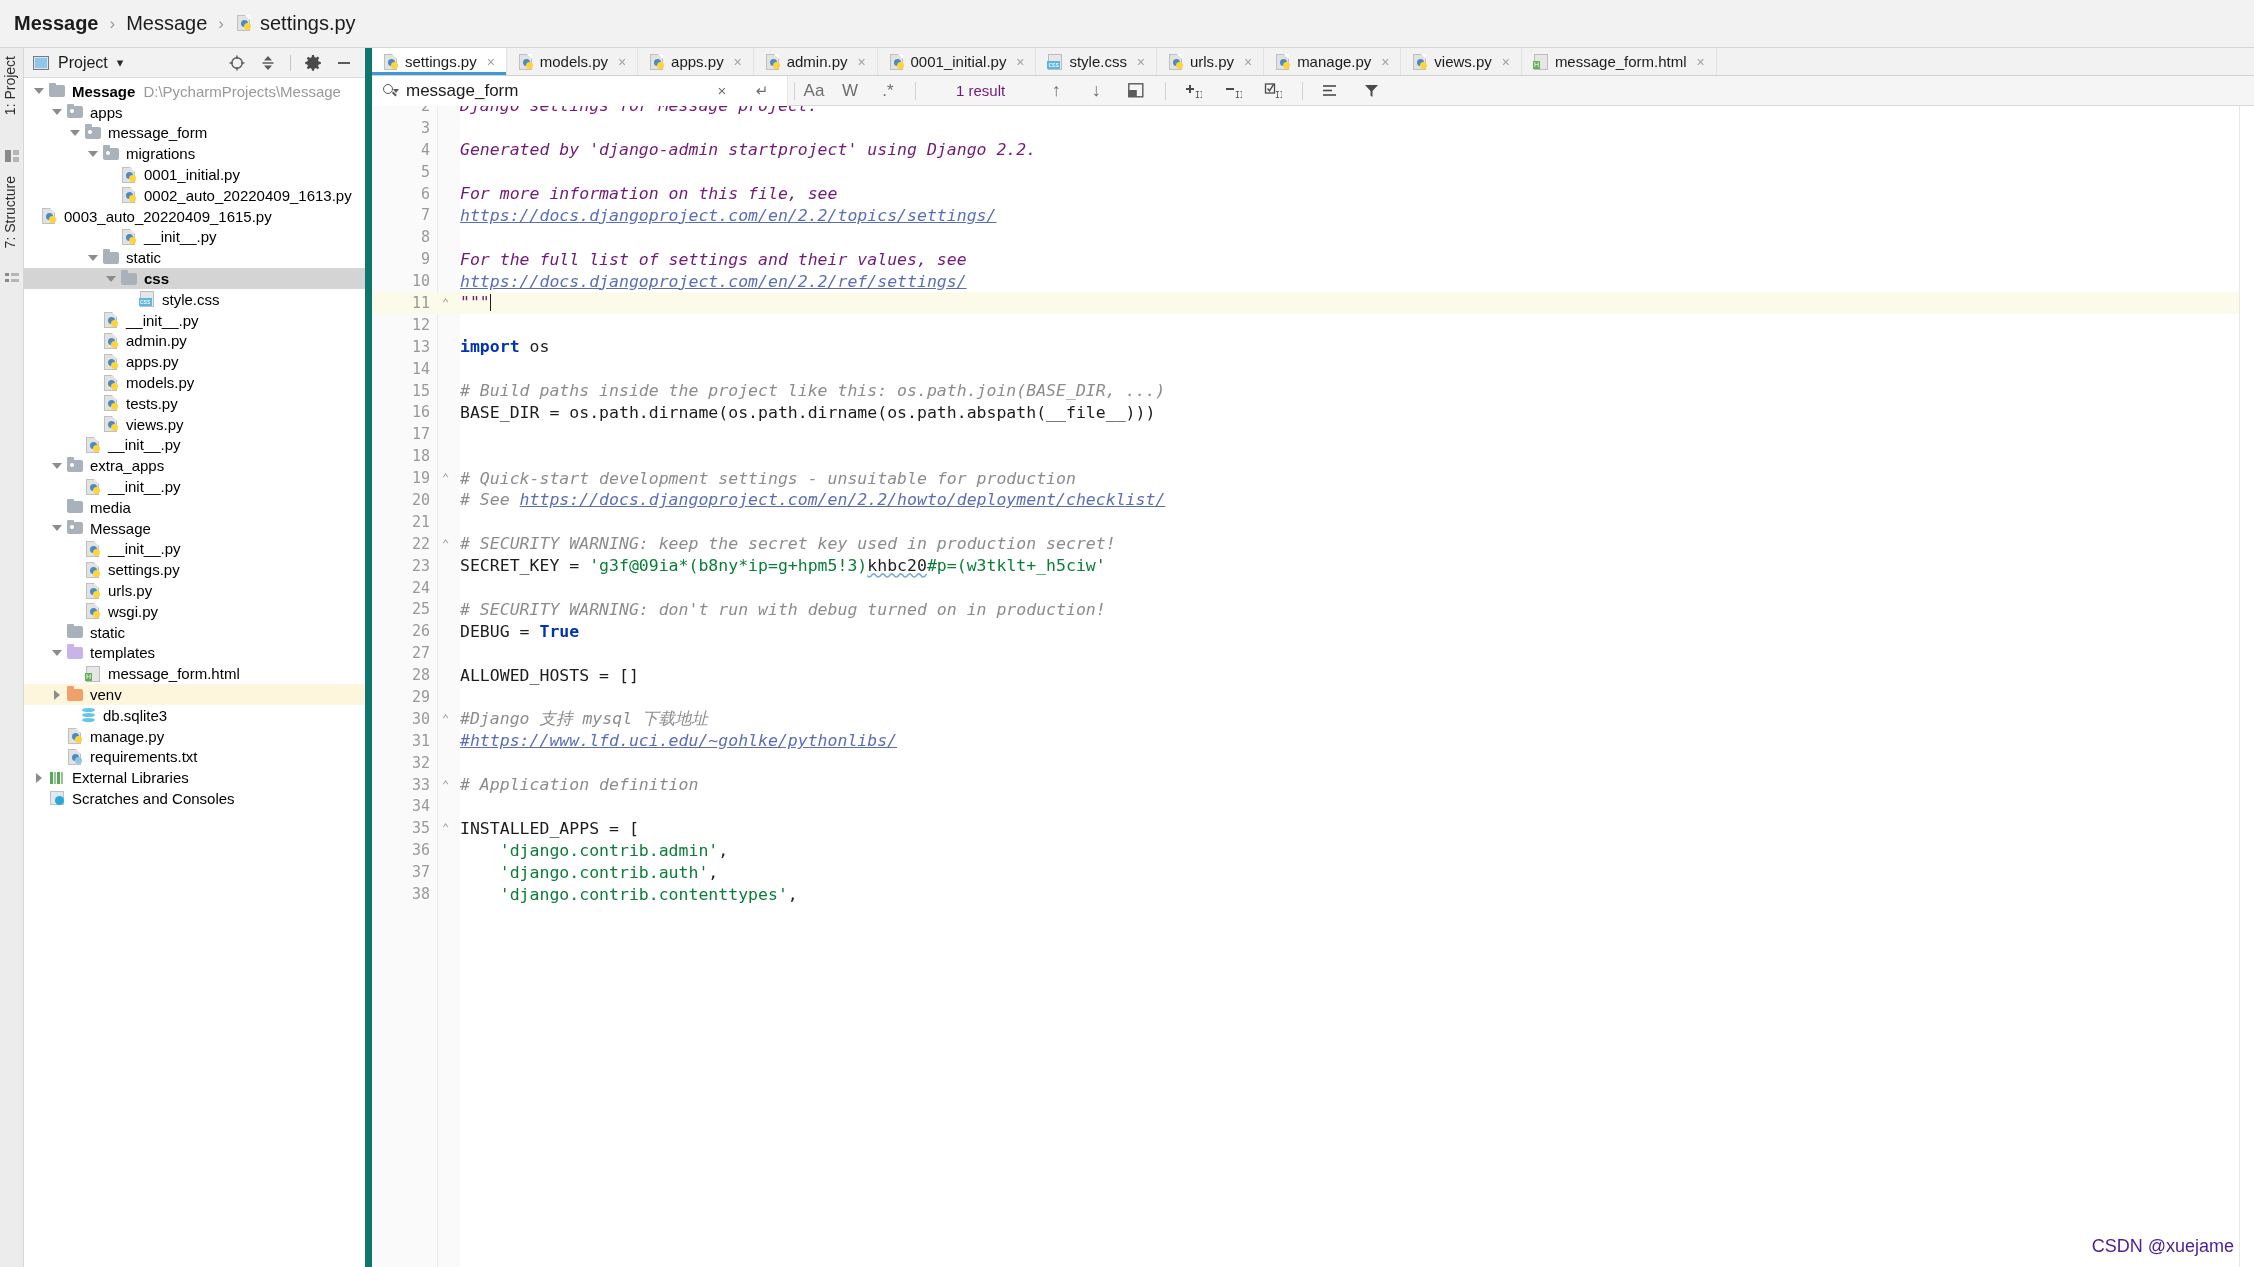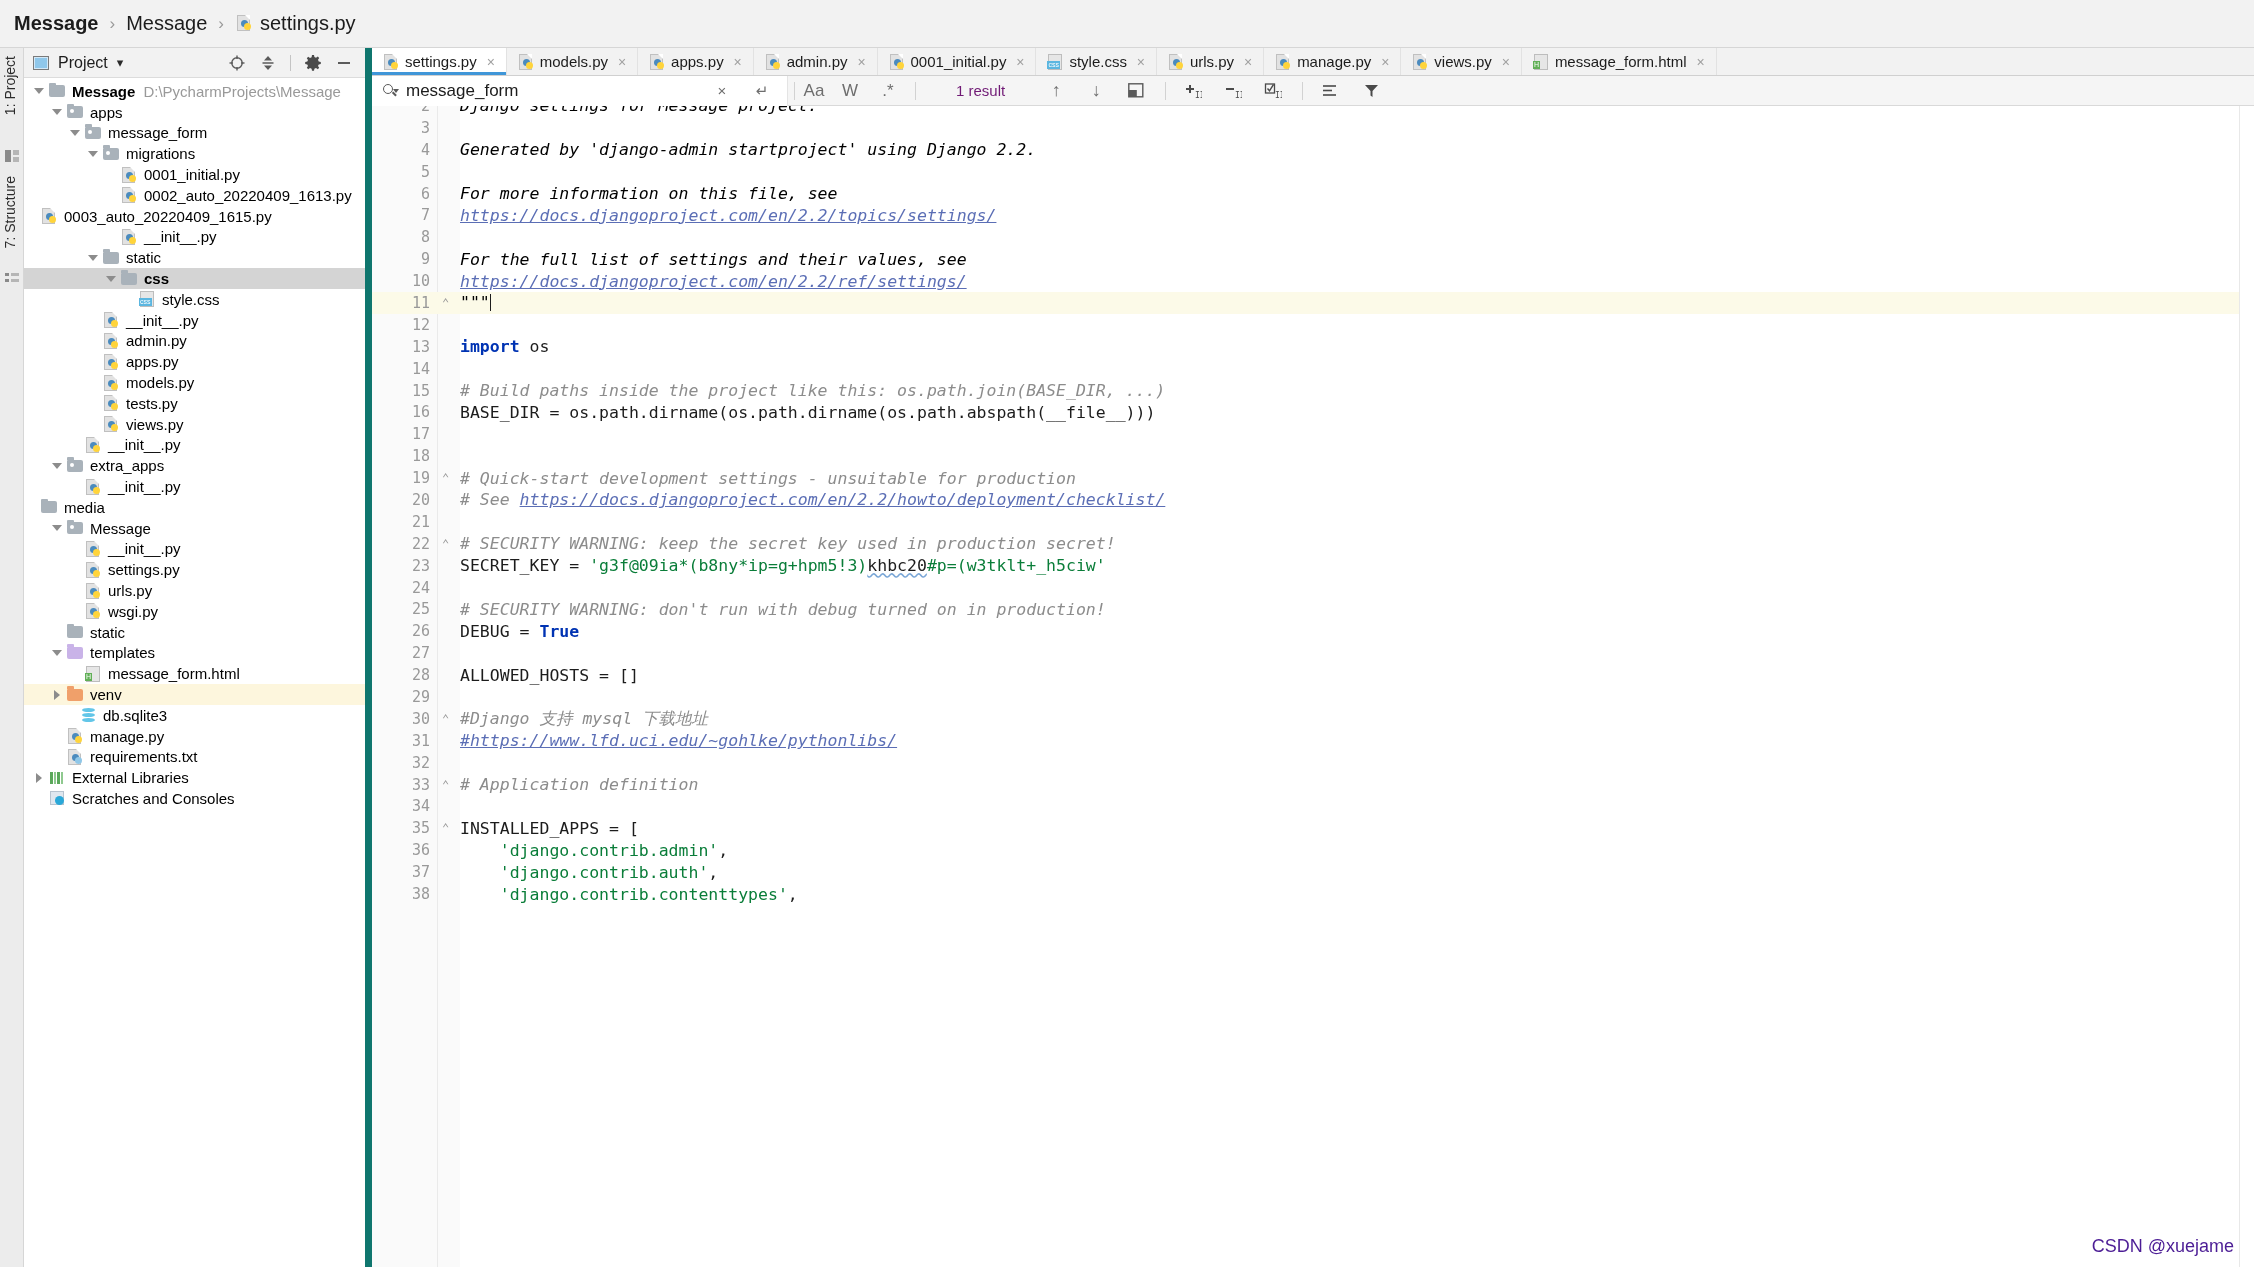--- a/index.html
+++ b/index.html
@@ -228,21 +228,21 @@
     color:#999999; font-family:"DejaVu Sans Mono", monospace; font-size:15px;
   }
   .fold-mark {
     position:absolute; left:70px; width:12px; height:12px; color:#999;
     font-size: 12px; line-height: 12px;
   }
   .code-text {
     position:absolute; left:88px; white-space: pre;
   }
   .c-comment { color:#8c8c8c; font-style: italic; }
-  .c-doc     { color:#000000; font-style: italic; text-align: right; }
+  .c-doc     { color:#701a75; font-style: italic; text-align: right; }
   .c-link    { color:#5b6eb5; font-style: italic; text-decoration: underline; }
   .c-kw      { color:#0033b3; font-weight: bold; }
   .c-str     { color:#0a7d39; }
   .c-plain   { color:#1c1c1c; }
   .c-typo    { color:#1c1c1c; text-decoration: underline wavy #7ba7d7; text-decoration-skip-ink:none;}
   .caret {
     display:inline-block; width:1.5px; height:17px; background:#1c1c1c;
     vertical-align:-3px;
   }
 
@@ -517,21 +517,21 @@
       </div>
       <div class="tree-row" style="padding-left: 44px;">
         <span class="arrow"></span>
         <span class="ico">
           <span class="pyfile"></span>
           <span class="pyblue"></span>
           <span class="pyyel"></span>
         </span>
         <span class="node-label">__init__.py</span>
       </div>
-      <div class="tree-row" style="">
+      <div class="tree-row" style="padding-left: 26px;">
         <span class="arrow"></span>
         <span class="ico">
           <span class="fold"></span>
         </span>
         <span class="node-label">media</span>
       </div>
       <div class="tree-row" style="padding-left: 26px;">
         <span class="arrow down">
           <i></i>
         </span>

